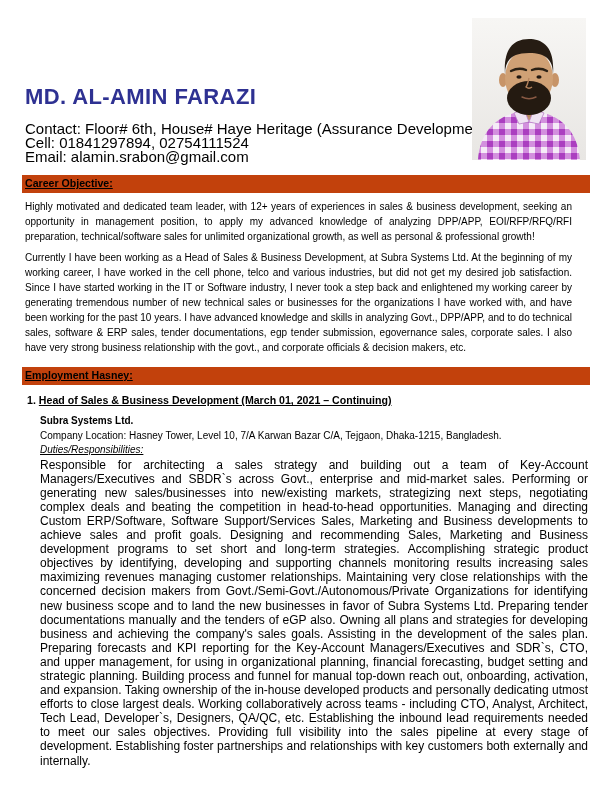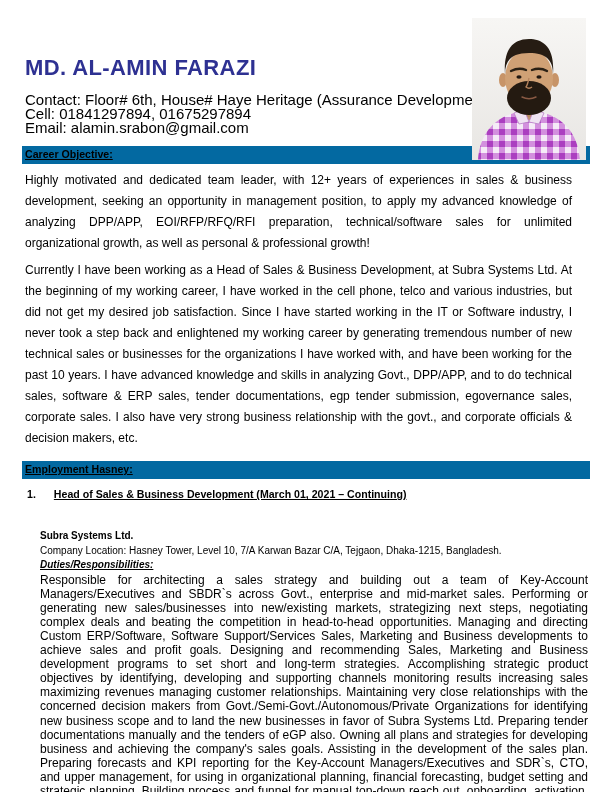--- a/index.html
+++ b/index.html
@@ -8,91 +8,91 @@
     width: 612px;
     height: 792px;
     background: #ffffff;
     font-family: "Liberation Sans", sans-serif;
     color: #000000;
     overflow: hidden;
     box-sizing: border-box;
     padding: 0 24px 0 25px;
   }
   .name {
-    margin: 55px 0 0 0;
+    margin: 84px 0 0 0;
     font-size: 22px;
     line-height: 26px;
     font-weight: bold;
     color: #2E3192;
     letter-spacing: 0.4px;
   }
   .contact {
     margin-top: 12px;
     font-size: 15px;
     line-height: 13.8px;
   }
   .photo {
     position: absolute;
     left: 472px;
     top: 18px;
     width: 114px;
     height: 142px;
   }
   .section-bar {
-    background: #0369a1;
+    background: #c2410c;
     margin: 12px -2px 0 -3px;
     padding: 2px 0 3px 3px;
     font-size: 10.6px;
     line-height: 13px;
     font-weight: bold;
   }
   .section-bar .st { text-decoration: underline; }
   p.body {
     margin: 6px 16px 0 0;
-    font-size: 12px;
-    line-height: 21px;
+    font-size: 10px;
+    line-height: 15px;
     text-align: justify;
   }
   .job-heading {
     margin-top: 9px;
     font-size: 10.6px;
     line-height: 13px;
     font-weight: bold;
   }
   .job-heading .num { margin-left: 2px; }
-  .job-heading .jh { text-decoration: underline; margin-left: 18px; }
+  .job-heading .jh { text-decoration: underline; margin-left: 3px; }
   .job-body {
     margin-left: 15px;
-    margin-top: 28px;
+    margin-top: 7px;
     font-size: 10px;
     line-height: 14.4px;
   }
   .company { font-weight: bold; }
   .duties-label {
-    font-weight: bold;
+    font-weight: normal;
     font-style: italic;
     text-decoration: underline;
   }
   p.duties {
     margin: 0;
     font-size: 12px;
     line-height: 14.1px;
     text-align: justify;
   }
 </style>
 </head>
 <body>
 
 <div class="page">
 
   <h1 class="name">MD. AL-AMIN FARAZI</h1>
 
   <div class="contact">
     <div>Contact: Floor# 6th, House# Haye Heritage (Assurance Developments),</div>
-    <div>Cell: 01841297894, 01675297894</div>
+    <div>Cell: 01841297894, 02754111524</div>
     <div>Email: alamin.srabon@gmail.com</div>
   </div>
 
   <div class="photo">
     <svg viewBox="0 0 114 142" width="114" height="142" xmlns="http://www.w3.org/2000/svg">
       <defs>
         <linearGradient id="bg" x1="0" y1="0" x2="0" y2="1">
           <stop offset="0" stop-color="#f7f6f4"></stop>
           <stop offset="1" stop-color="#e8e6e3"></stop>
         </linearGradient>

